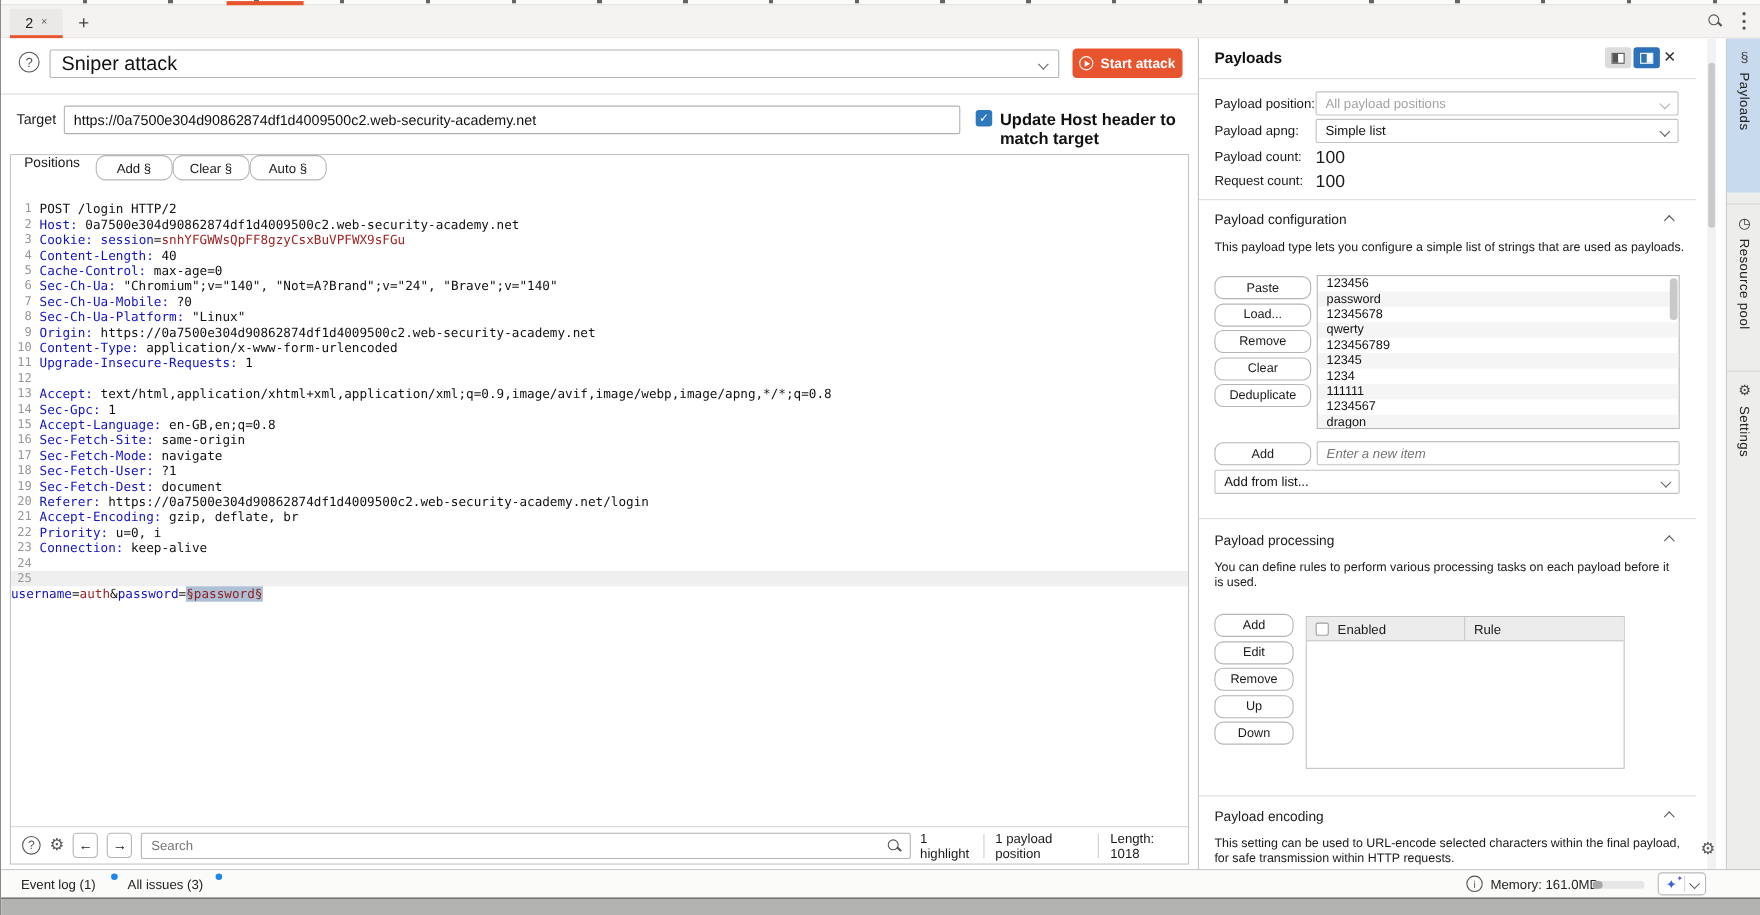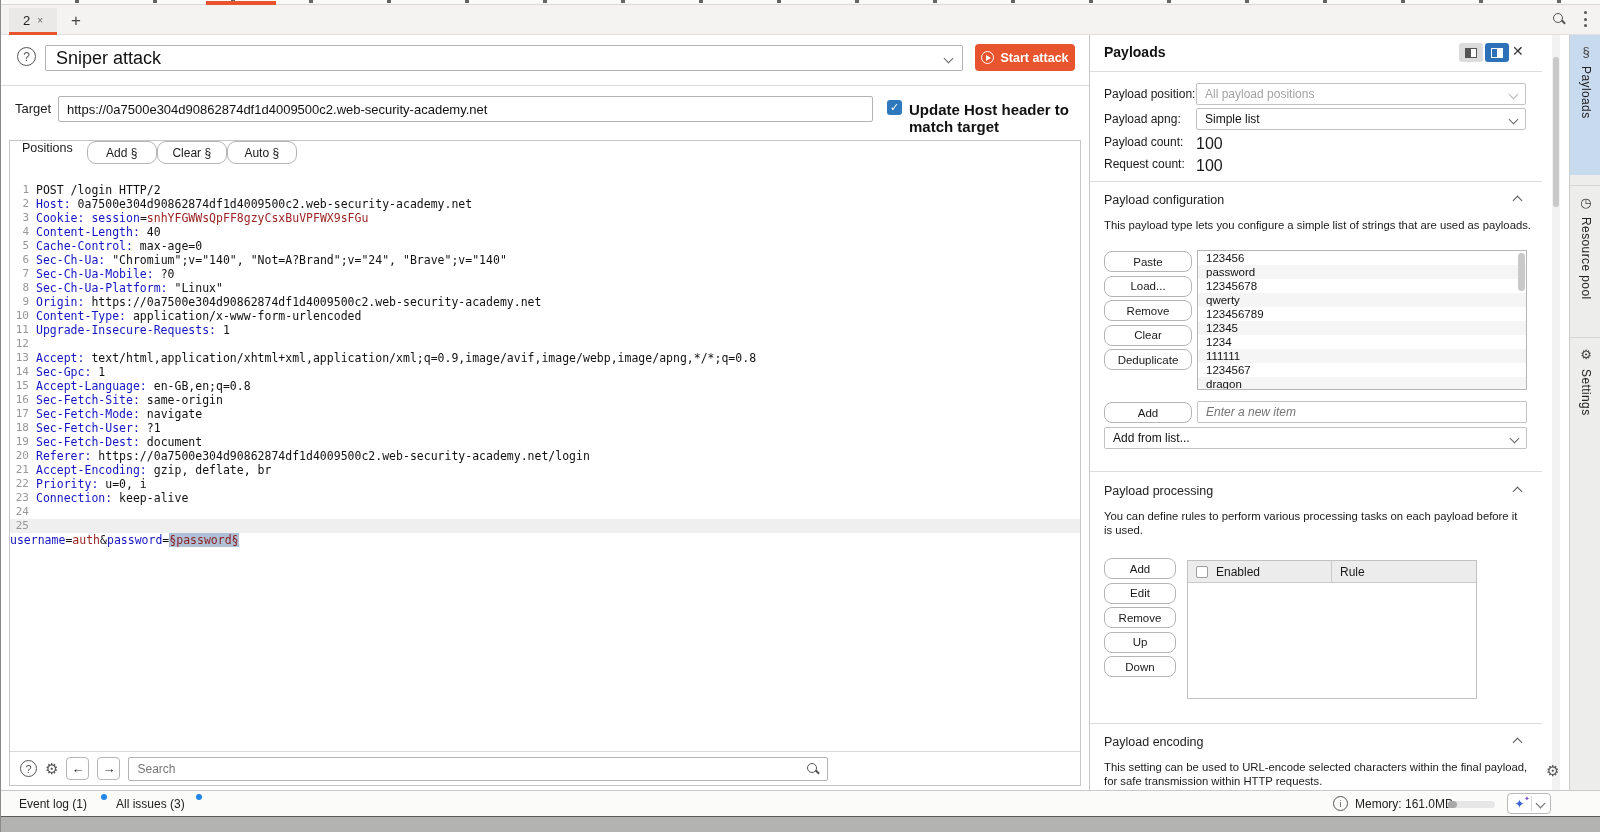--- a/index.html
+++ b/index.html
@@ -216,20 +216,27 @@
 
         <div class="efoot">
           <span class="ic-circle">?</span>
           <span class="gear">⚙</span>
           <span class="navbtn">←</span>
           <span class="navbtn">→</span>
           <span class="searchbox">
             <input placeholder="Search" style="">
             <span class="mag"></span>
           </span>
+          <span class="estats">
+            <span>1 highlight</span>
+            <span class="sep"></span>
+            <span>1 payload position</span>
+            <span class="sep"></span>
+            <span>Length: 1018</span>
+          </span>
         </div>
       </div>
     </div>
 
     <div class="right">
       <div class="rp-title">Payloads</div>
       <div class="tgl tgl1">
           <span class="tgl-ico"></span>
         </div>
       <div class="tgl tgl2">

